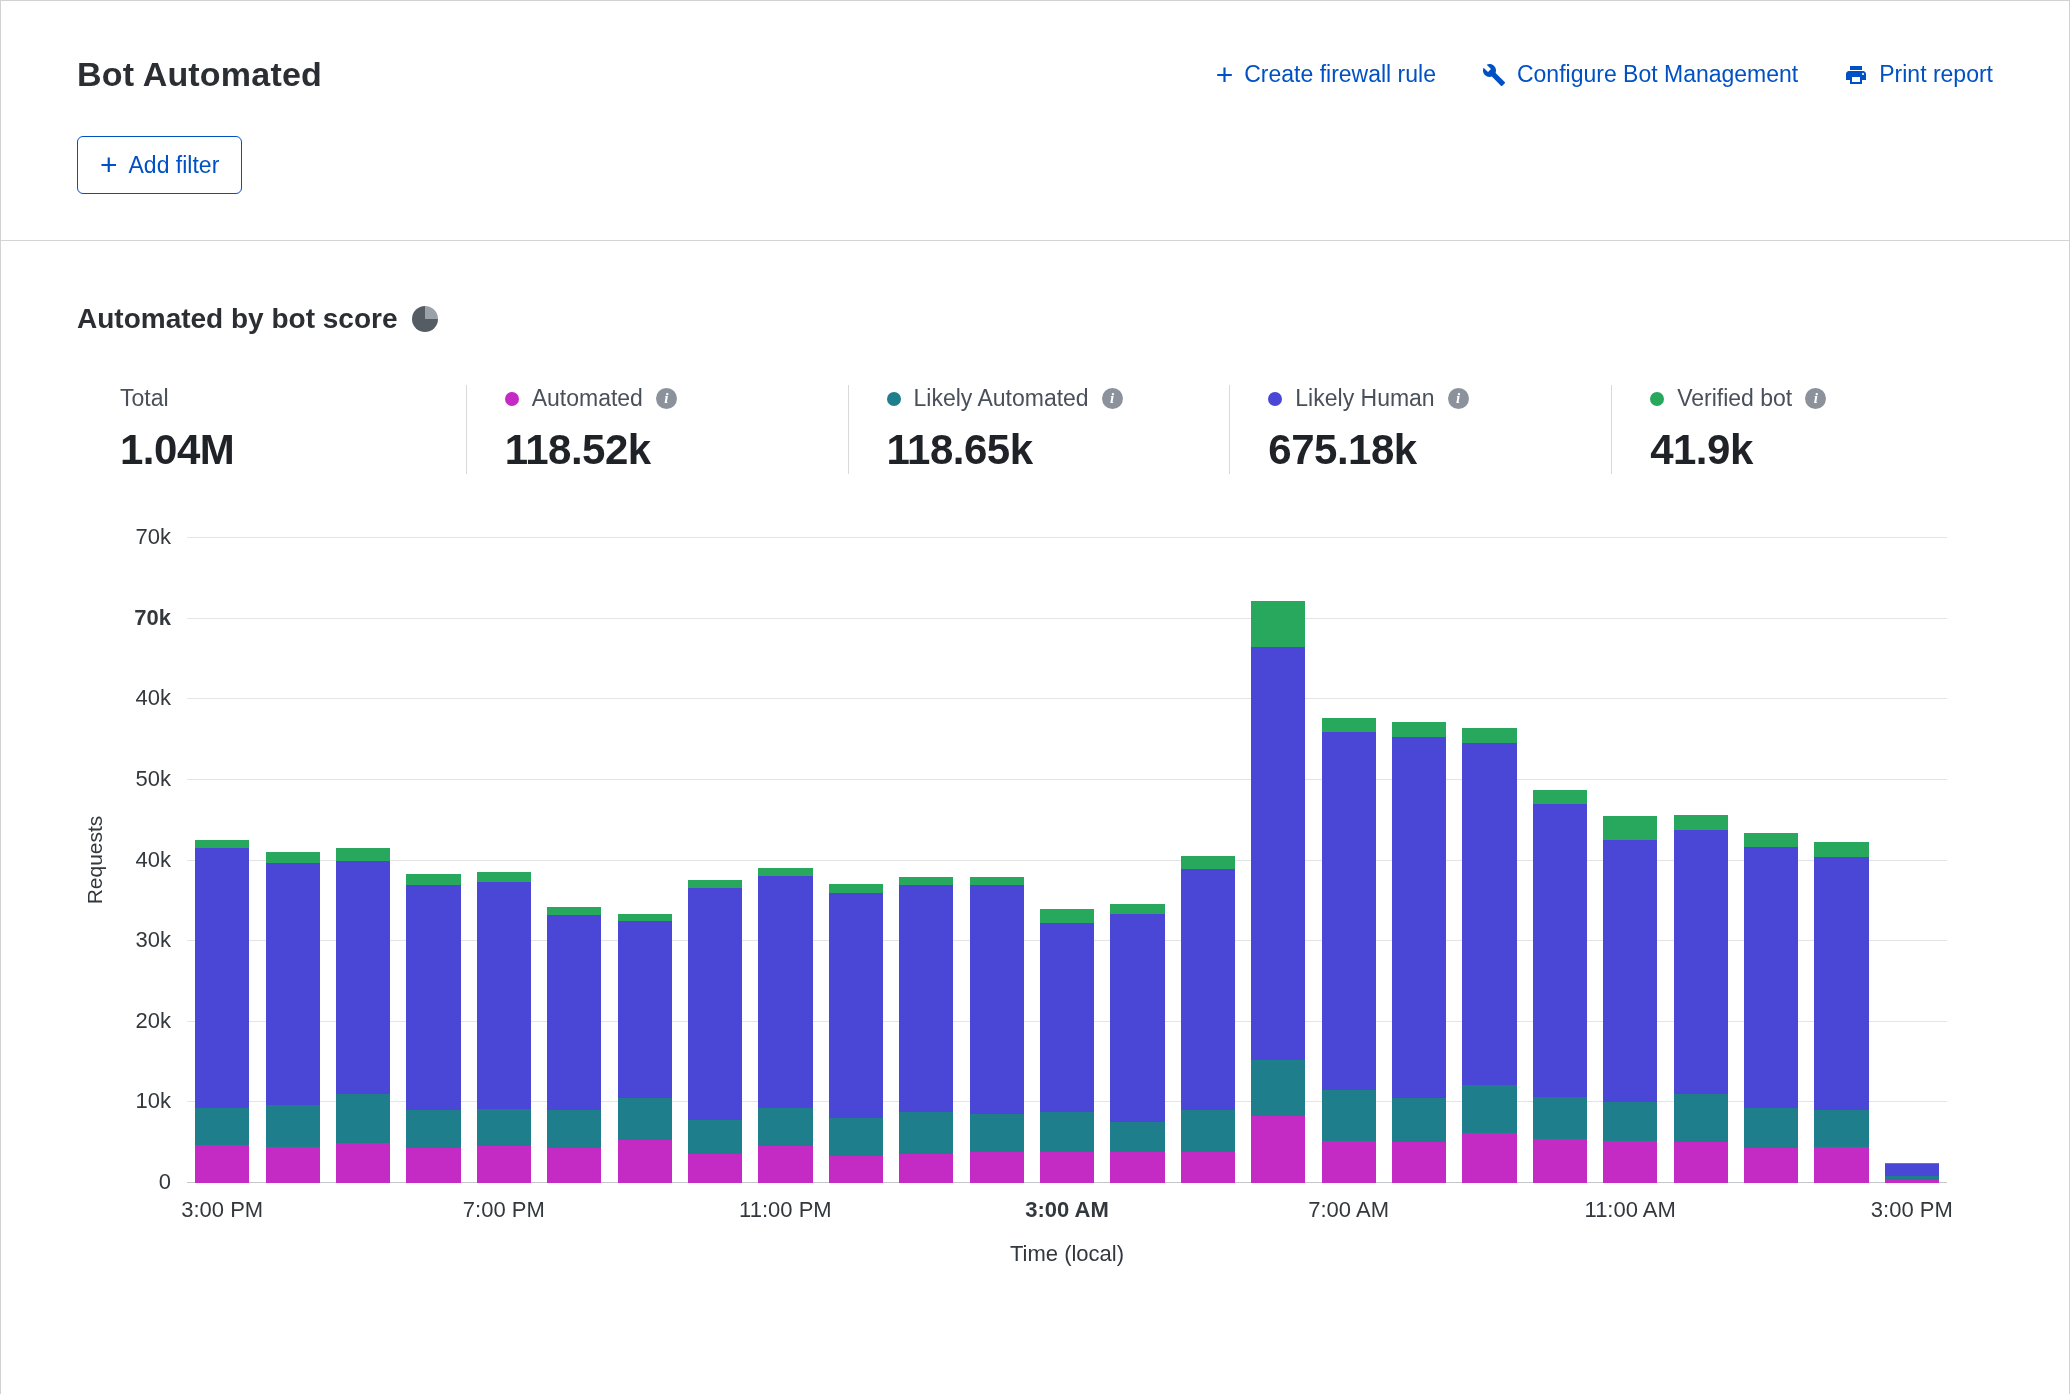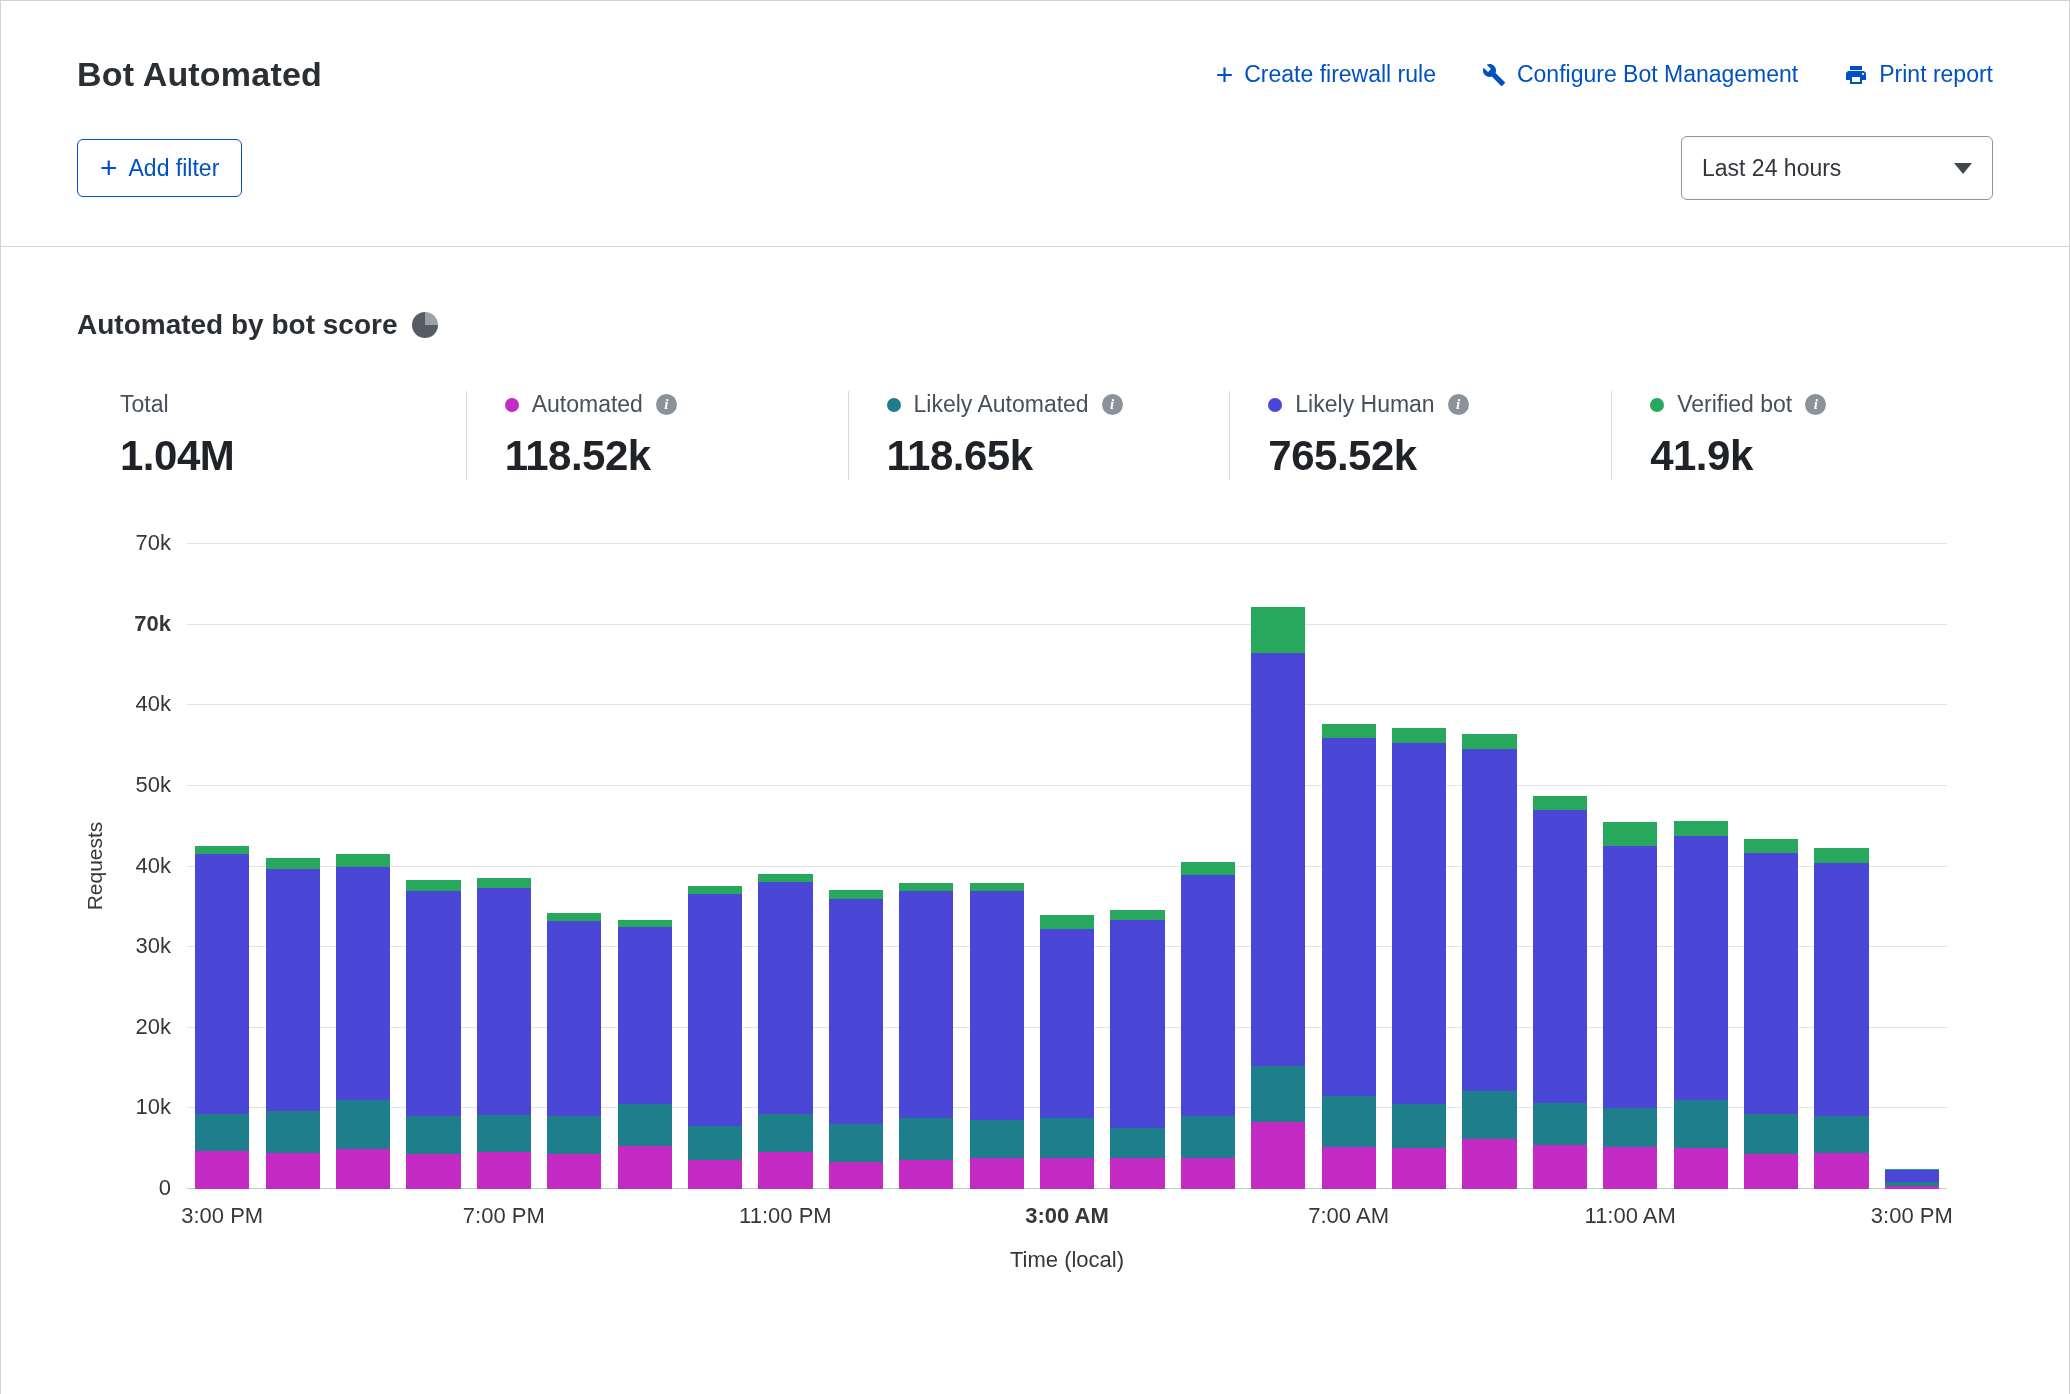--- a/index.html
+++ b/index.html
@@ -89,24 +89,20 @@
           </span>
           <span>Print report</span>
         </div>
       </div>
     </div>
     <div class="filter-row">
       <button class="add-filter" style="color: rgb(0, 81, 195); border-color: rgb(0, 81, 195);">
         <span class="plus-glyph">+</span>
         <span>Add filter</span>
       </button>
-      <div class="time-select">
-        <span>Last 24 hours</span>
-        <span class="chevron"></span>
-      </div>
     </div>
   </div>
 
   <div class="content">
 
     <div class="section-title-row">
       <div class="section-title">Automated by bot score</div>
       <span class="pie-icon"></span>
     </div>
 
@@ -132,21 +128,21 @@
           <span class="info">i</span>
         </div>
         <div class="stat-value">118.65k</div>
       </div>
       <div class="stat stat-n">
         <div class="stat-label-row">
           <span class="dot" style="background: rgb(74, 70, 214);"></span>
           <span>Likely Human</span>
           <span class="info">i</span>
         </div>
-        <div class="stat-value">765.52k</div>
+        <div class="stat-value">675.18k</div>
       </div>
       <div class="stat stat-n">
         <div class="stat-label-row">
           <span class="dot" style="background: rgb(39, 168, 93);"></span>
           <span>Verified bot</span>
           <span class="info">i</span>
         </div>
         <div class="stat-value">41.9k</div>
       </div>
     </div>

